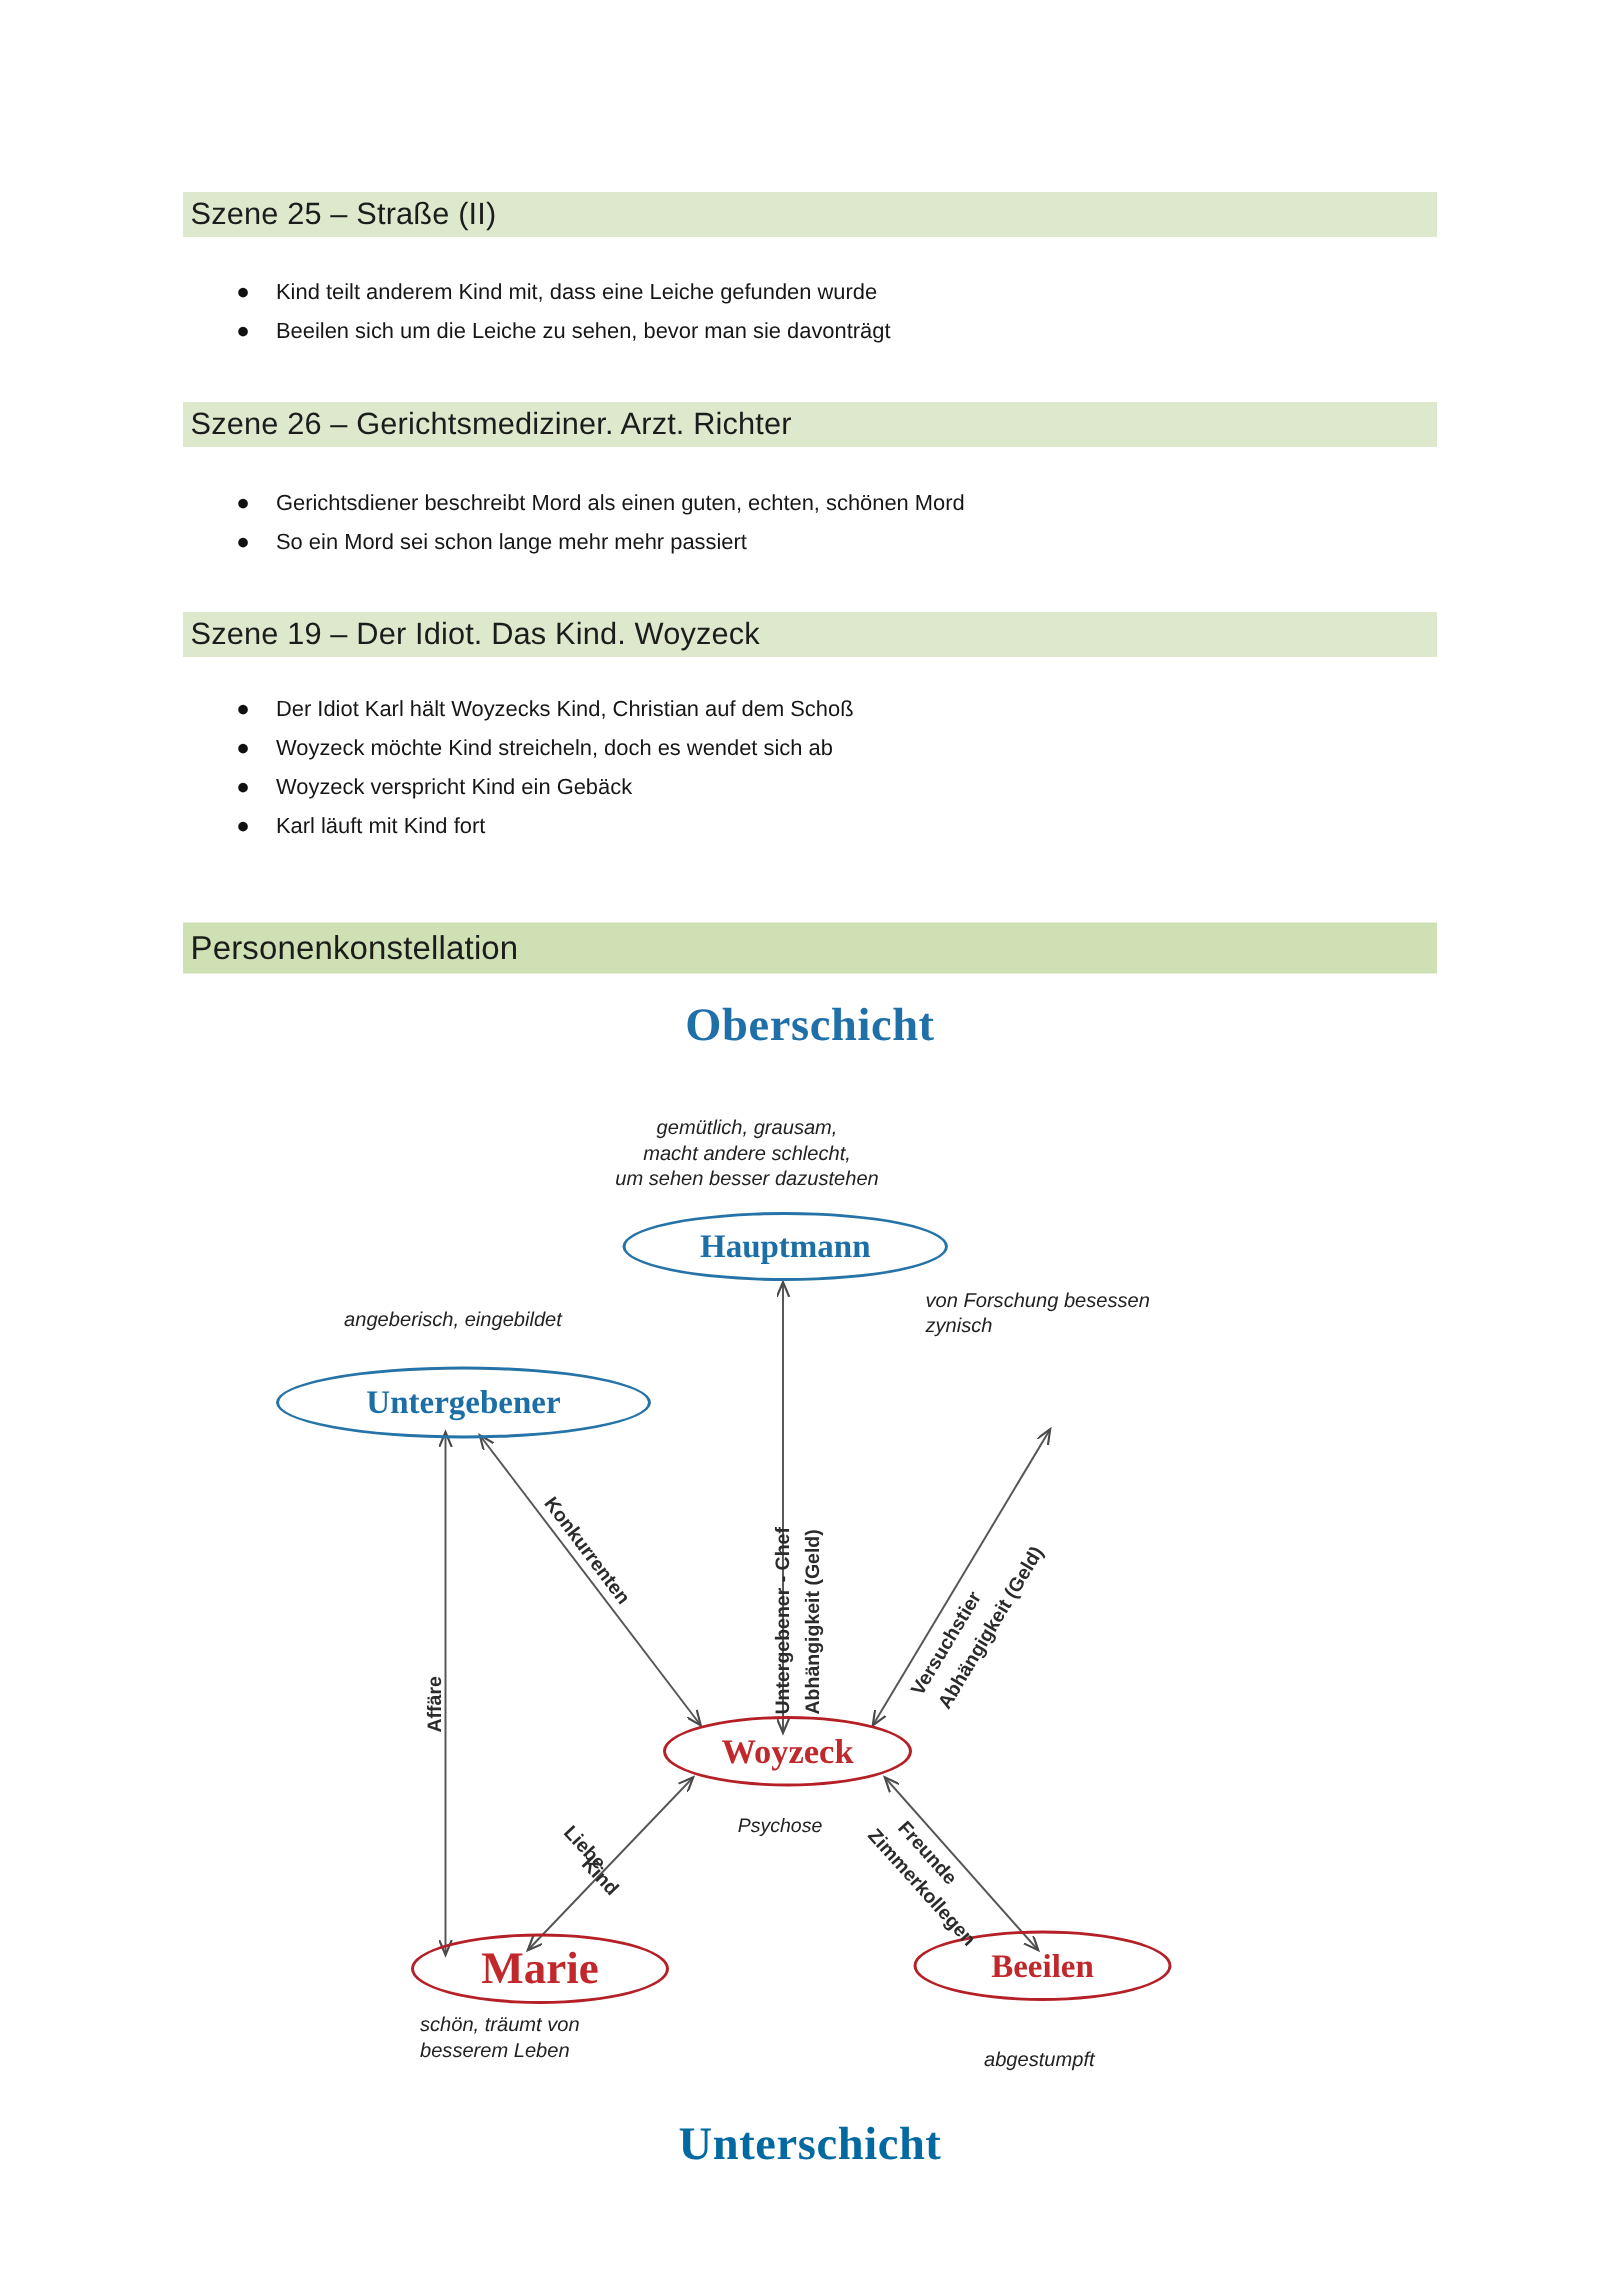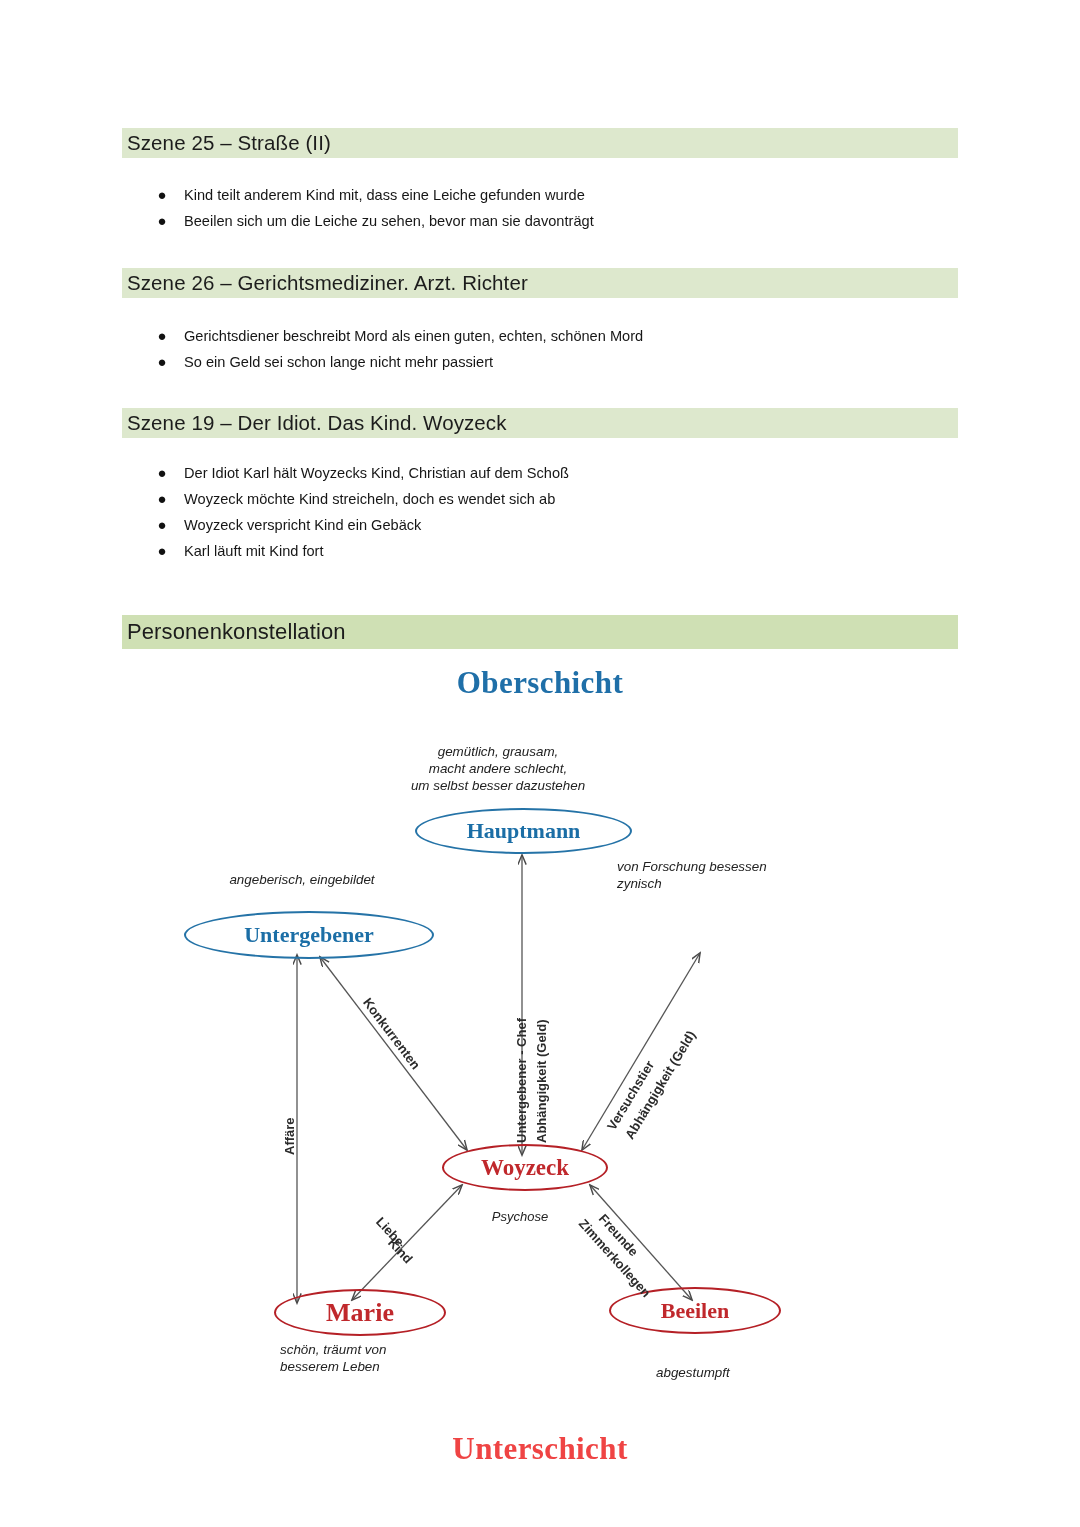--- a/index.html
+++ b/index.html
@@ -96,21 +96,21 @@
   .layer-title {
     position: absolute;
     width: 100%;
     text-align: center;
     font-family: "Liberation Serif", serif;
     font-weight: bold;
     font-size: 31px;
     letter-spacing: 0.4px;
   }
   #oberschicht-title { top: 10px; color: #1f6fa8; }
-  #unterschicht-title { top: 776px; color: #ef4444; }
+  #unterschicht-title { top: 756px; color: #0369a1; }
 
   .node {
     position: absolute;
     display: flex;
     align-items: center;
     justify-content: center;
     box-sizing: border-box;
     border-radius: 50%;
     background: transparent;
   }
@@ -173,21 +173,21 @@
   <div class="section-bar" style="top:268px">
     <span>Szene 26 – Gerichtsmediziner. Arzt. Richter</span>
   </div>
   <div class="bullets" style="top:325px">
     <div class="bullet">
       <span class="dot">●</span>
       <span class="txt">Gerichtsdiener beschreibt Mord als einen guten, echten, schönen Mord</span>
     </div>
     <div class="bullet">
       <span class="dot">●</span>
-      <span class="txt">So ein Geld sei schon lange nicht mehr passiert</span>
+      <span class="txt">So ein Mord sei schon lange mehr mehr passiert</span>
     </div>
   </div>
 
   <div class="section-bar" style="top:408px">
     <span>Szene 19 – Der Idiot. Das Kind. Woyzeck</span>
   </div>
   <div class="bullets" style="top:462px">
     <div class="bullet">
       <span class="dot">●</span>
       <span class="txt">Der Idiot Karl hält Woyzecks Kind, Christian auf dem Schoß</span>
@@ -233,21 +233,21 @@
       <line x1="468" y1="530" x2="570" y2="645" stroke="#555" stroke-width="1.3" marker-end="url(#ah)" marker-start="url(#ah2)"></line>
 
       <line x1="175" y1="648" x2="175" y2="300" stroke="#555" stroke-width="1.3" marker-end="url(#ah)" marker-start="url(#ah2)"></line>
     </svg>
 
     <div class="layer-title" id="oberschicht-title">Oberschicht</div>
     <div class="layer-title" id="unterschicht-title">Unterschicht</div>
 
     <div class="trait" style="left:208px; top:88px; width:336px; text-align:center;">gemütlich, grausam,
 macht andere schlecht,
-um selbst besser dazustehen</div>
+um sehen besser dazustehen</div>
     <div class="trait" style="left:35px; top:216px; width:290px; text-align:center;">angeberisch, eingebildet</div>
     <div class="trait" style="left:495px; top:203px; width:290px; ">von Forschung besessen
 zynisch</div>
     <div class="trait" style="left:318px; top:553px; width:160px; text-align:center; font-size:13px;">Psychose</div>
     <div class="trait" style="left:124px; top:686px; width:250px; text-align:left; padding-left:34px;">schön, träumt von
 besserem Leben</div>
     <div class="trait" style="left:500px; top:709px; width:250px; text-align:left; padding-left:34px;">abgestumpft</div>
 
     <div class="node upper" style="left:293px; top:153px; width:217px; height:46px;">
       <span style="font-size:22px;">Hauptmann</span>
@@ -256,21 +256,21 @@
     <div class="node upper" style="left:62px; top:256px; width:250px; height:48px;">
       <span style="font-size:22px;">Untergebener</span>
     </div>
 
 
     <div class="node lower" style="left:320px; top:489px; width:166px; height:47px;">
       <span style="font-size:23px;">Woyzeck</span>
     </div>
 
     <div class="node lower" style="left:152px; top:634px; width:172px; height:47px;">
-      <span style="font-size:26px;">Marie</span>
+      <span style="font-size:30px;">Marie</span>
     </div>
 
     <div class="node lower" style="left:487px; top:632px; width:172px; height:47px;">
       <span style="font-size:22px;">Beeilen</span>
     </div>
 
     <div class="edge-label" style="left:392px; top:488px; transform:rotate(-90deg);">Untergebener - Chef</div>
     <div class="edge-label" style="left:412px; top:488px; transform:rotate(-90deg);">Abhängigkeit (Geld)</div>
 
     <div class="edge-label" style="left:482px; top:470px; transform:rotate(-59deg);">Versuchstier</div>

